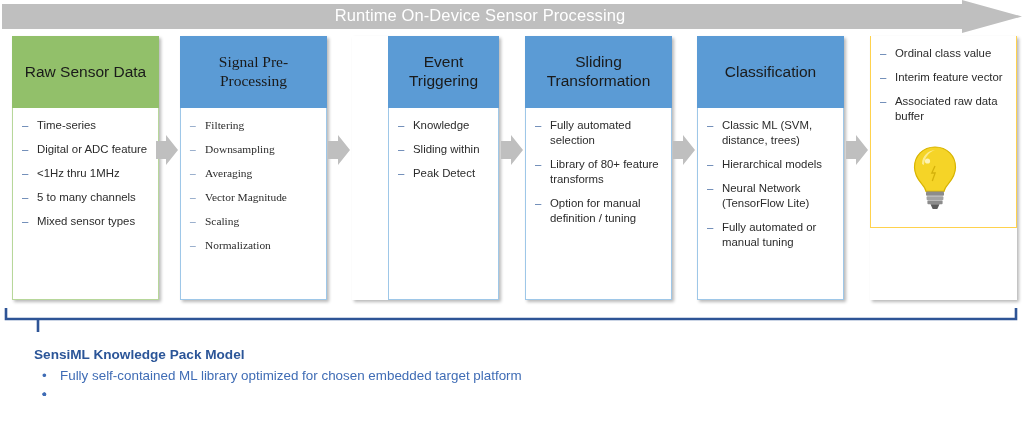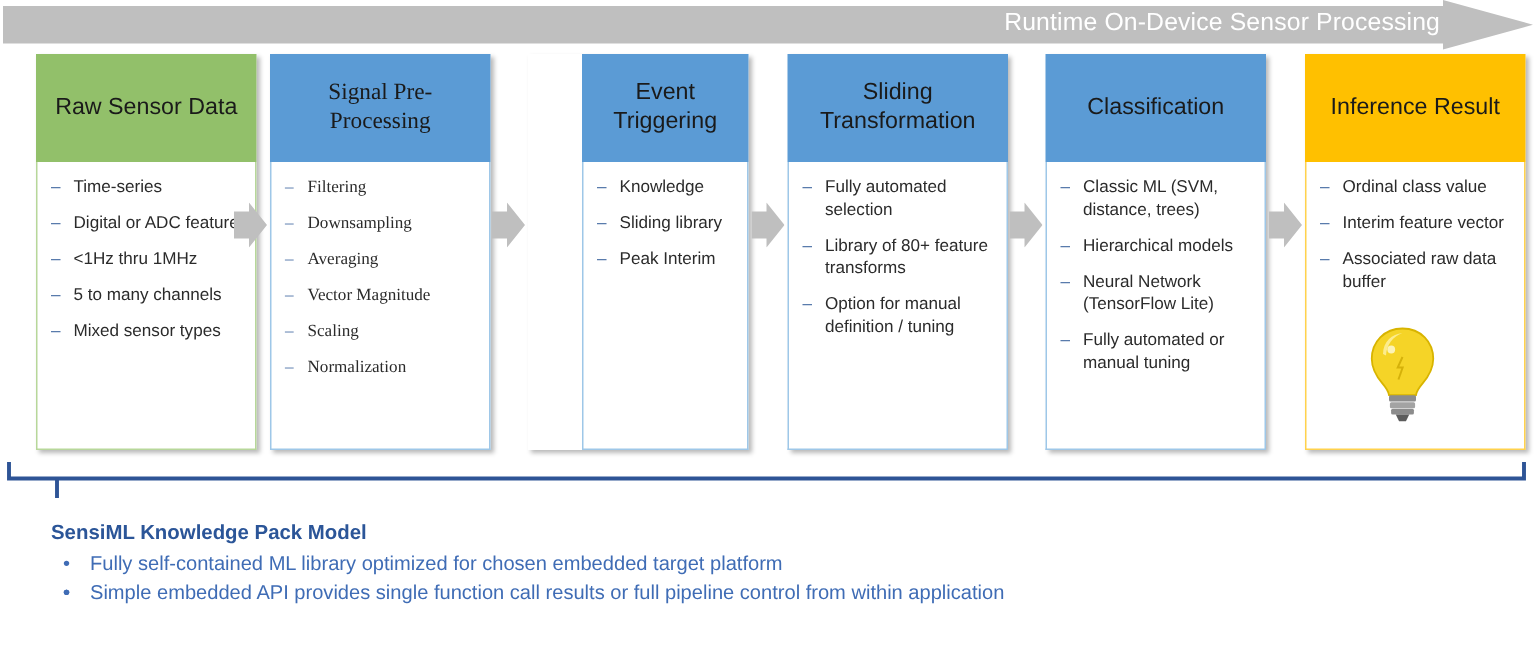--- a/index.html
+++ b/index.html
@@ -29,21 +29,21 @@
     left: 0;
     top: 0;
   }
   #banner-label {
     position: absolute;
     left: 0;
     top: 0;
     width: 960px;
     height: 30px;
     line-height: 30px;
-    text-align: right;
+    text-align: center;
     color: #ffffff;
     font-size: 16.5px;
     font-family: "Liberation Sans", sans-serif;
     letter-spacing: .1px;
     white-space: nowrap;
   }
 
   
   #pipeline {
     position: absolute;
@@ -167,21 +167,21 @@
 
 <div id="banner">
   <svg width="1024" height="34" viewBox="0 0 1024 34">
     <polygon points="2,4 962,4 962,0 1022,16.5 962,33 962,29 2,29" fill="#bfbfbf"></polygon>
   </svg>
   <div id="banner-label">Runtime On-Device Sensor Processing</div>
 </div>
 
 <div id="pipeline">
 
-  <div class="col green" style="left:24px;">
+  <div class="col green" style="left:12px;">
     <div class="col-head">Raw Sensor Data</div>
     <div class="col-body">
       <ul class="blist">
         <li><span class="dash">–</span><span>Time-series</span></li>
         <li><span class="dash">–</span><span>Digital or ADC feature</span></li>
         <li><span class="dash">–</span><span>&lt;1Hz thru 1MHz</span></li>
         <li><span class="dash">–</span><span>5 to many channels</span></li>
         <li><span class="dash">–</span><span>Mixed sensor types</span></li>
       </ul>
     </div>
@@ -199,22 +199,22 @@
         <li><span class="dash">–</span><span>Normalization</span></li>
       </ul>
     </div>
   </div>
 
   <div class="col blue" style="left:352px;padding-left:36px;">
     <div class="col-head">Event Triggering</div>
     <div class="col-body">
       <ul class="blist">
         <li><span class="dash">–</span><span>Knowledge</span></li>
-        <li><span class="dash">–</span><span>Sliding library</span></li>
-        <li><span class="dash">–</span><span>Peak Interim</span></li>
+        <li><span class="dash">–</span><span>Sliding within</span></li>
+        <li><span class="dash">–</span><span>Peak Detect</span></li>
       </ul>
     </div>
   </div>
 
   <div class="col blue" style="left:525px;">
     <div class="col-head">Sliding Transformation</div>
     <div class="col-body">
       <ul class="blist">
         <li><span class="dash">–</span><span>Fully automated selection</span></li>
         <li><span class="dash">–</span><span>Library of 80+ feature transforms</span></li>
@@ -229,21 +229,20 @@
       <ul class="blist">
         <li><span class="dash">–</span><span>Classic ML (SVM, distance, trees)</span></li>
         <li><span class="dash">–</span><span>Hierarchical models</span></li>
         <li><span class="dash">–</span><span>Neural Network (TensorFlow Lite)</span></li>
         <li><span class="dash">–</span><span>Fully automated or manual tuning</span></li>
       </ul>
     </div>
   </div>
 
   <div class="col amber" style="left:870px;">
-    <div class="col-head">Inference Result</div>
     <div class="col-body">
       <ul class="blist">
         <li><span class="dash">–</span><span>Ordinal class value</span></li>
         <li><span class="dash">–</span><span>Interim feature vector</span></li>
         <li><span class="dash">–</span><span>Associated raw data buffer</span></li>
       </ul>
       <svg id="bulb" viewBox="0 0 56 66">
         <path d="M28 3 C15.8 3 7.5 12 7.5 23.2 c0 7.2 3.6 12.4 7.2 16.6 c2.6 3 3.9 5.2 4.3 7.6 h18 c.4-2.4 1.7-4.6 4.3-7.6 c3.6-4.2 7.2-9.4 7.2-16.6 C48.5 12 40.2 3 28 3 Z" fill="#f5d427" stroke="#d8b400" stroke-width="1.2"></path>
         <path d="M15 20 C15 12 21 6.5 28 6 C21.5 8.5 17.5 13.5 17 21 Z" fill="#fdf0a0" opacity=".85"></path>
         <circle cx="20.5" cy="17" r="2.6" fill="#fdf6c8" opacity=".9"></circle>
@@ -277,15 +276,15 @@
   <path d="M6 2 V13 H1016 V2" fill="none" stroke="#2e5496" stroke-width="2.6"></path>
   <path d="M38 13 V26" fill="none" stroke="#2e5496" stroke-width="2.6"></path>
 </svg>
 
 <div id="footer">
   <div id="footer-title">SensiML Knowledge Pack Model</div>
   <ul id="footer-list">
     <li><span class="fbul">•</span><span>Fully self-contained ML library optimized for chosen embedded target platform</span></li>
     <li><span class="fbul">•</span></li>
     <li><span class="fbul">•</span></li>
-    <li><span class="fbul">•</span><span>Simple embedded API provides single function call results or full pipeline control from within application</span></li>
+    <li><span class="fbul">•</span></li>
   </ul>
 </div>
 
 </body></html>

